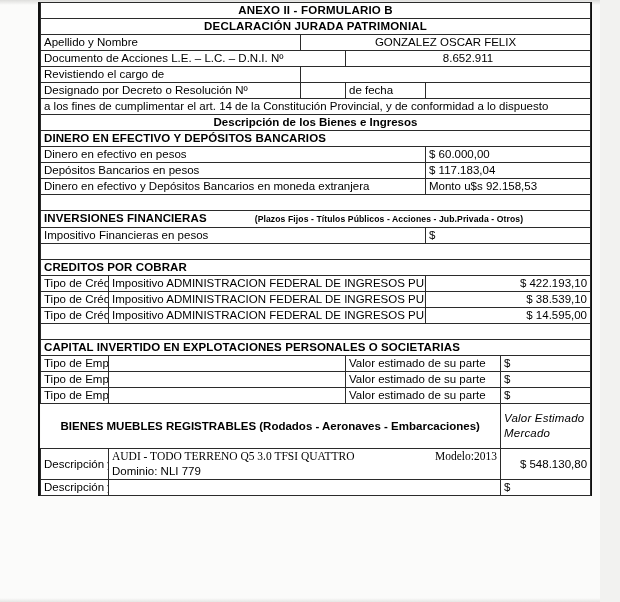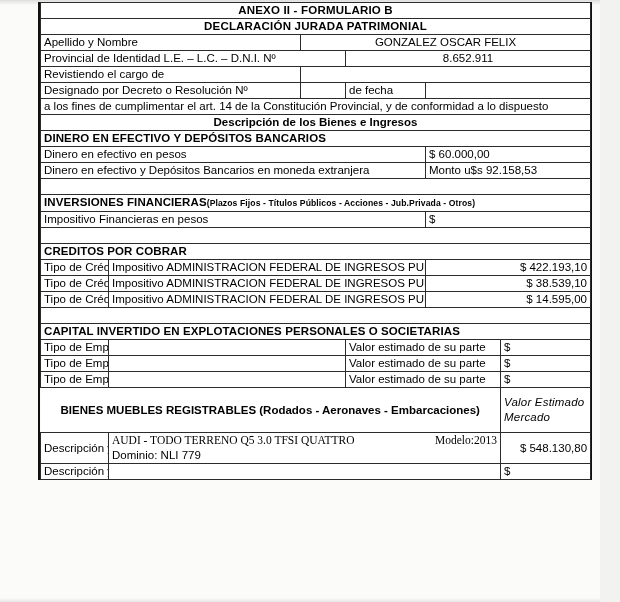--- a/index.html
+++ b/index.html
@@ -86,20 +86,21 @@
     line-height: 22px;
   }
   .sect {
     font-weight: bold;
     font-size: 11.5px;
     letter-spacing: .1px;
   }
   .sect .sub {
     font-weight: bold;
     font-size: 8.6px;
+    margin-left: 48px;
   }
   .ctr { text-align: center; }
   .rgt { text-align: right; padding-right: 6px; }
   .blank-gap td {
     border: none;
     height: 9px;
     background: transparent;
   }
   .tall { height: 30px; }
   .two-line {
@@ -161,21 +162,21 @@
       </tr>
       <tr>
         <td colspan="6" class="title-sub nol nor">DECLARACIÓN JURADA PATRIMONIAL</td>
       </tr>
 
       <tr>
         <td colspan="2">Apellido y Nombre</td>
         <td colspan="4" class="ctr">GONZALEZ OSCAR FELIX</td>
       </tr>
       <tr>
-        <td colspan="3">Provincial de Identidad L.E. – L.C. – D.N.I. Nº</td>
+        <td colspan="3">Documento de Acciones L.E. – L.C. – D.N.I. Nº</td>
         <td colspan="3" class="ctr">8.652.911</td>
       </tr>
       <tr>
         <td colspan="2">Revistiendo el cargo de</td>
         <td colspan="4" class="nor"></td>
       </tr>
       <tr>
         <td colspan="2">Designado por Decreto o Resolución Nº</td>
         <td></td>
         <td>de fecha</td>
@@ -188,20 +189,24 @@
       <tr>
         <td colspan="6" class="title-desc nol nor">Descripción de los Bienes e Ingresos</td>
       </tr>
 
       <tr>
         <td colspan="6" class="sect nor">DINERO EN EFECTIVO Y DEPÓSITOS BANCARIOS</td>
       </tr>
       <tr>
         <td colspan="4">Dinero en efectivo en pesos</td>
         <td colspan="2" class="nor">$ 60.000,00</td>
+      </tr>
+      <tr>
+        <td colspan="4">Depósitos Bancarios en pesos</td>
+        <td colspan="2" class="nor">$ 117.183,04</td>
       </tr>
       <tr>
         <td colspan="4">Dinero en efectivo y Depósitos Bancarios en moneda extranjera</td>
         <td colspan="2" class="nor">Monto u$s 92.158,53</td>
       </tr>
 
       <tr class="blank-gap">
         <td colspan="6"></td>
       </tr>
 

